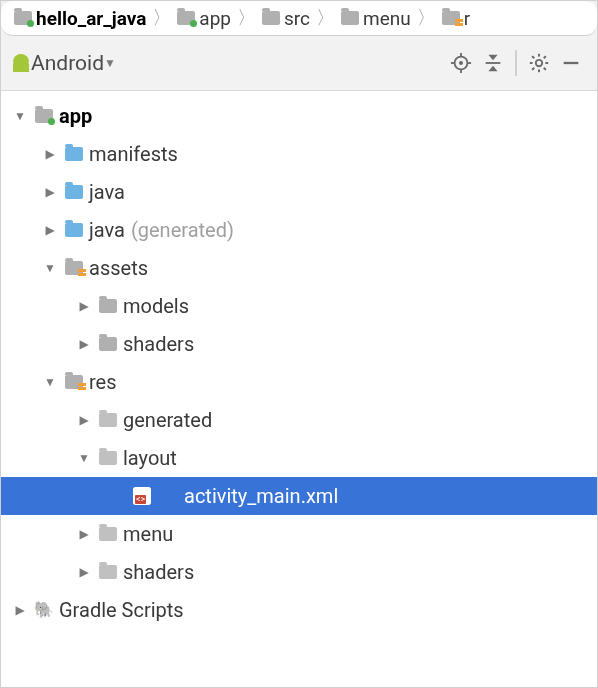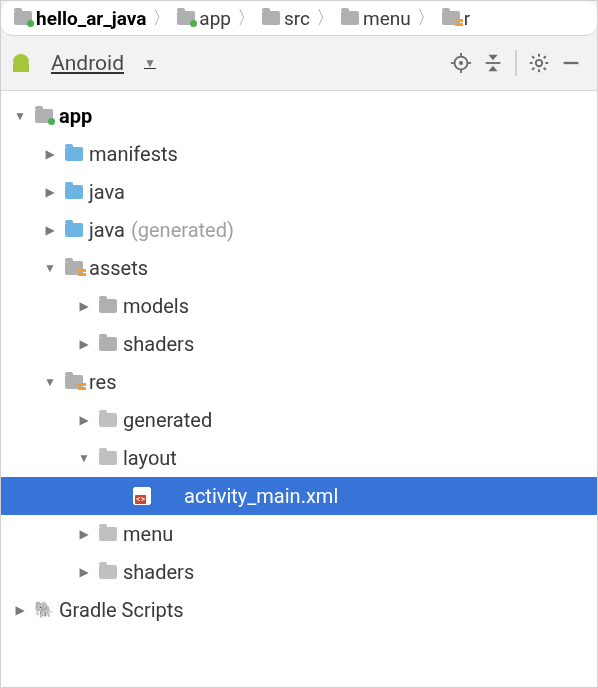--- a/index.html
+++ b/index.html
@@ -26,21 +26,21 @@
   .folder-icon.res { background: #c0c0c0; }
   .folder-icon.res::before { background: #c0c0c0; }
   .folder-icon.lines::after { content: ""; position: absolute; right: -3px; bottom: -2px; width: 8px; height: 8px; background: linear-gradient(#f0a030 0 33%, transparent 33% 50%, #f0a030 50% 83%, transparent 83%); }
   .xml-icon { width: 18px; height: 18px; background: linear-gradient(#fff,#fff); border:1px solid #aaa; border-radius:2px; position:relative; display:inline-block; }
   .xml-icon::after { content:"<>"; position:absolute; left:1px; bottom:0; font-size:9px; color:#c74634; background:#c74634; color:#fff; padding:0 1px; border-radius:1px; line-height:1;}
   .toolbar {
     display: flex; align-items: center; height: 55px;
     background: #f2f2f2; border-bottom: 1px solid #d8d8d8;
     padding: 0 10px; font-size: 21px;
   }
-  .toolbar .title-group { display:flex; align-items:center; gap:20px;text-decoration:underline; }
+  .toolbar .title-group { display:flex; align-items:center; gap:0; }
   .toolbar .title { color: #4a4a4a; }
   .toolbar .spacer { flex:1; }
   .toolbar .btn { width:32px; height:32px; display:flex; align-items:center; justify-content:center; color:#6b6b6b; }
   .toolbar .vdiv { width:2px; height:26px; background:#d0d0d0; margin:0 6px; }
   .android-icon { width:20px; height:18px; position:relative; display:inline-block; }
   .android-icon::before { content:""; position:absolute; bottom:0; left:2px; width:16px; height:10px; background:#a4c639; border-radius:2px 2px 0 0; }
   .android-icon::after { content:""; position:absolute; bottom:10px; left:2px; width:16px; height:8px; background:#a4c639; border-radius:8px 8px 0 0; }
   .tree {
     background: #fff; height: calc(100% - 90px); padding: 6px 0; font-size: 20px; color:#3a3a3a;
   }

